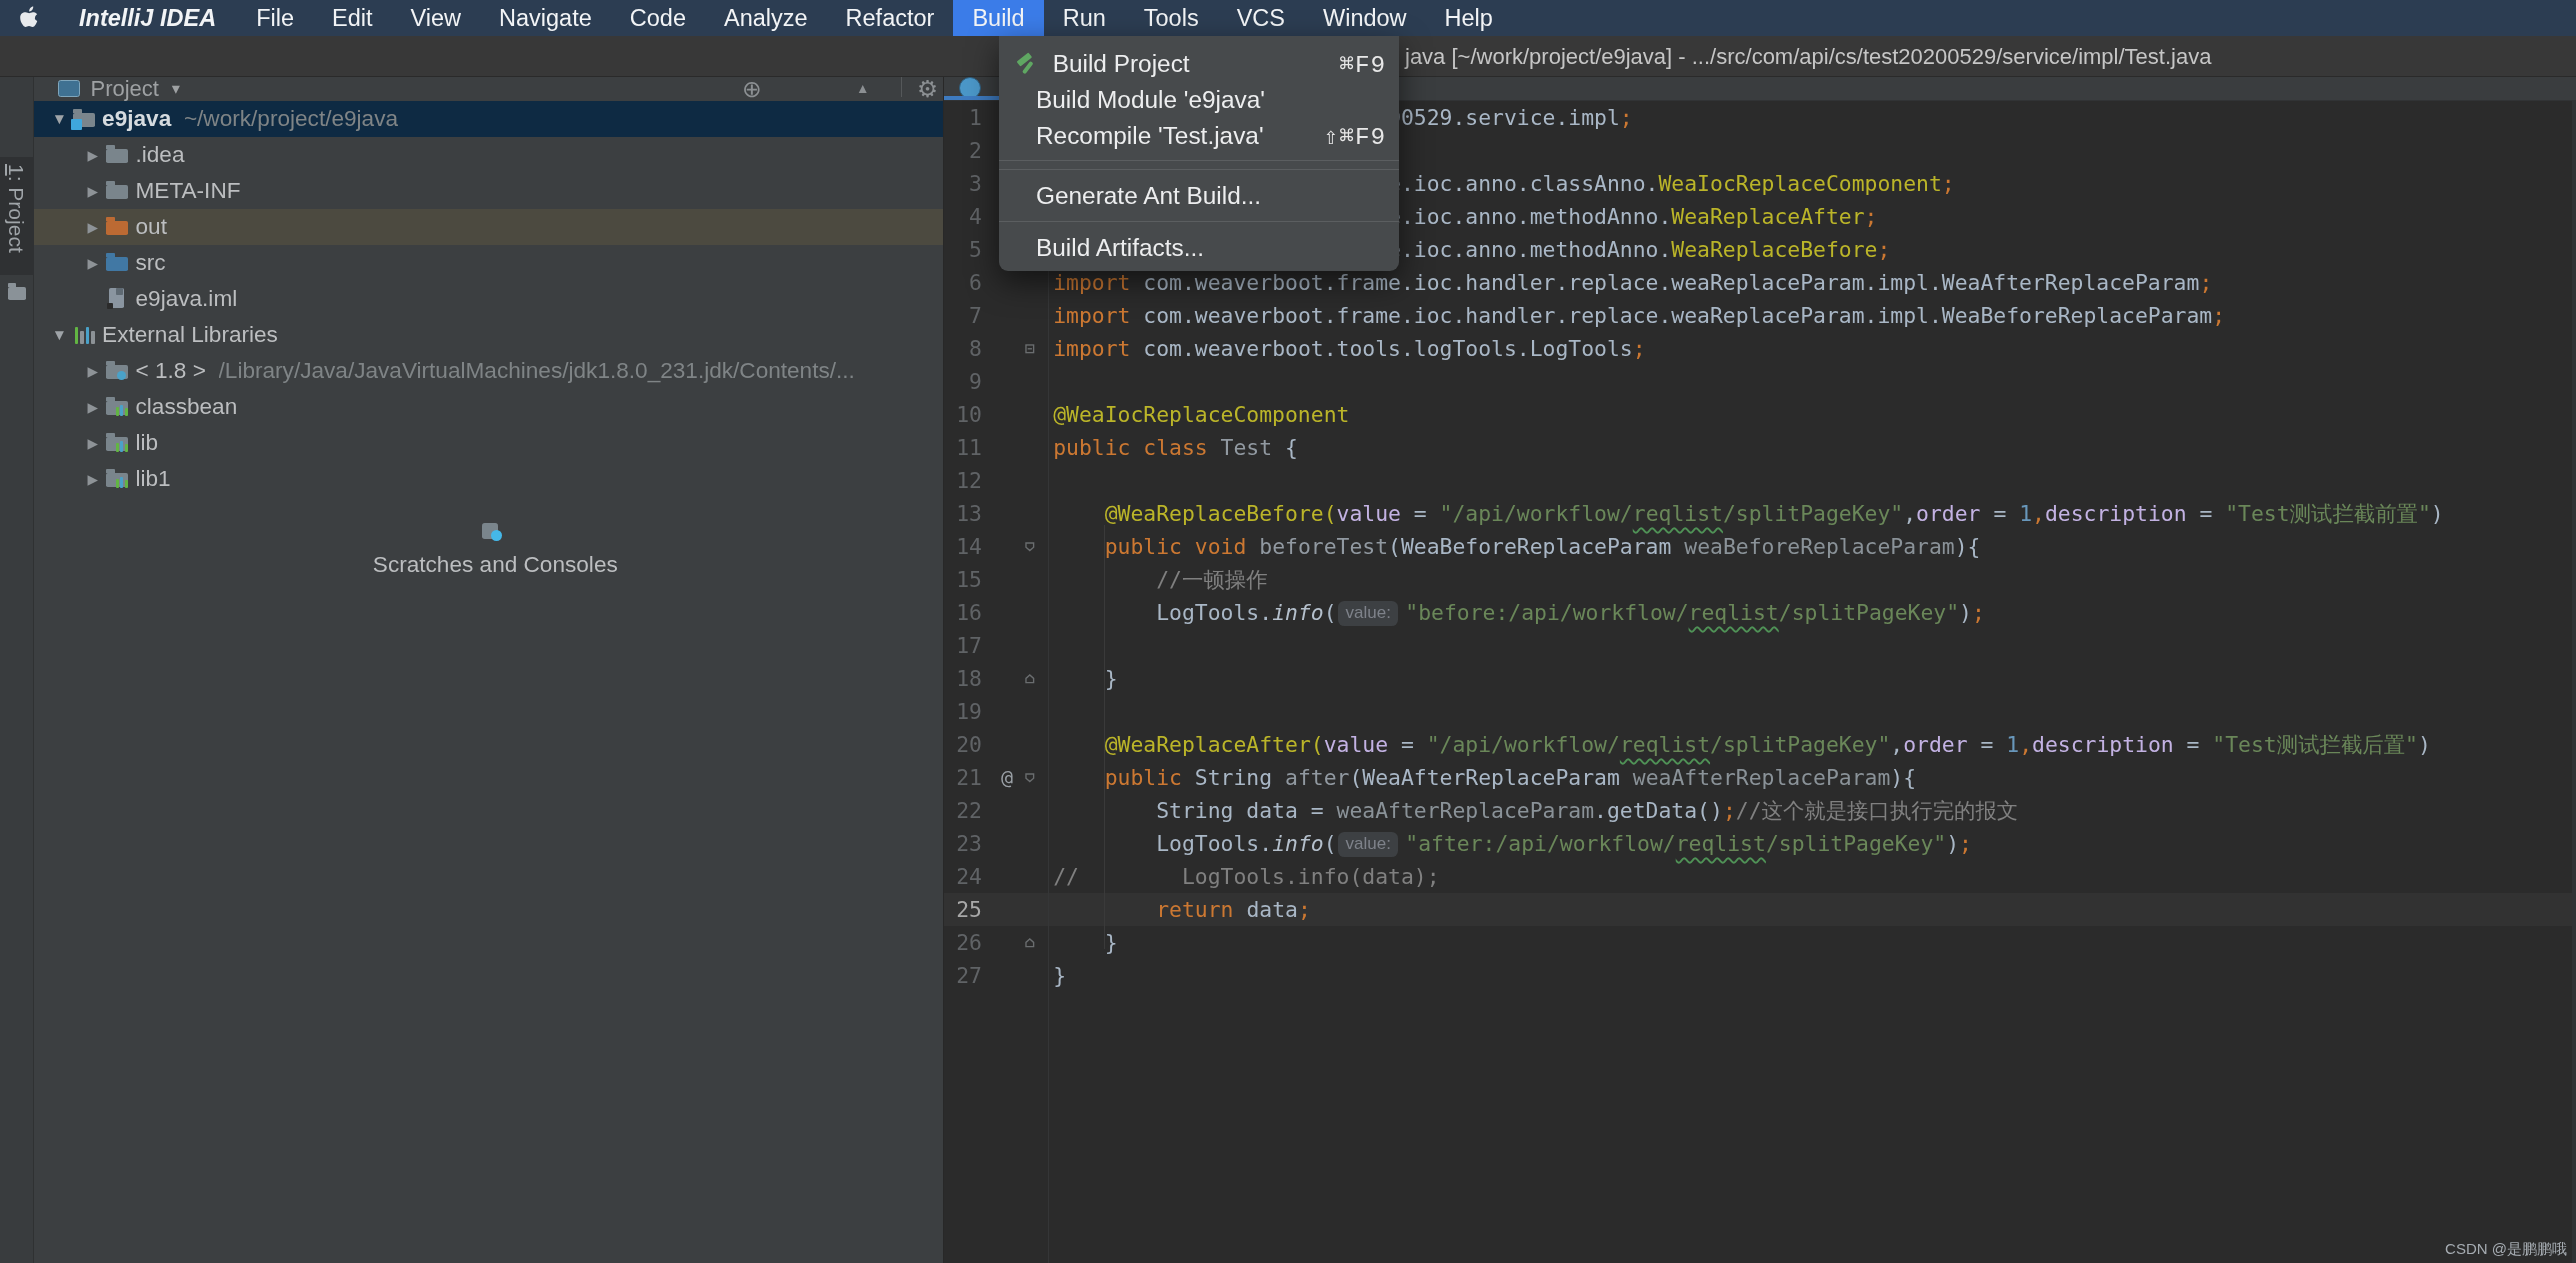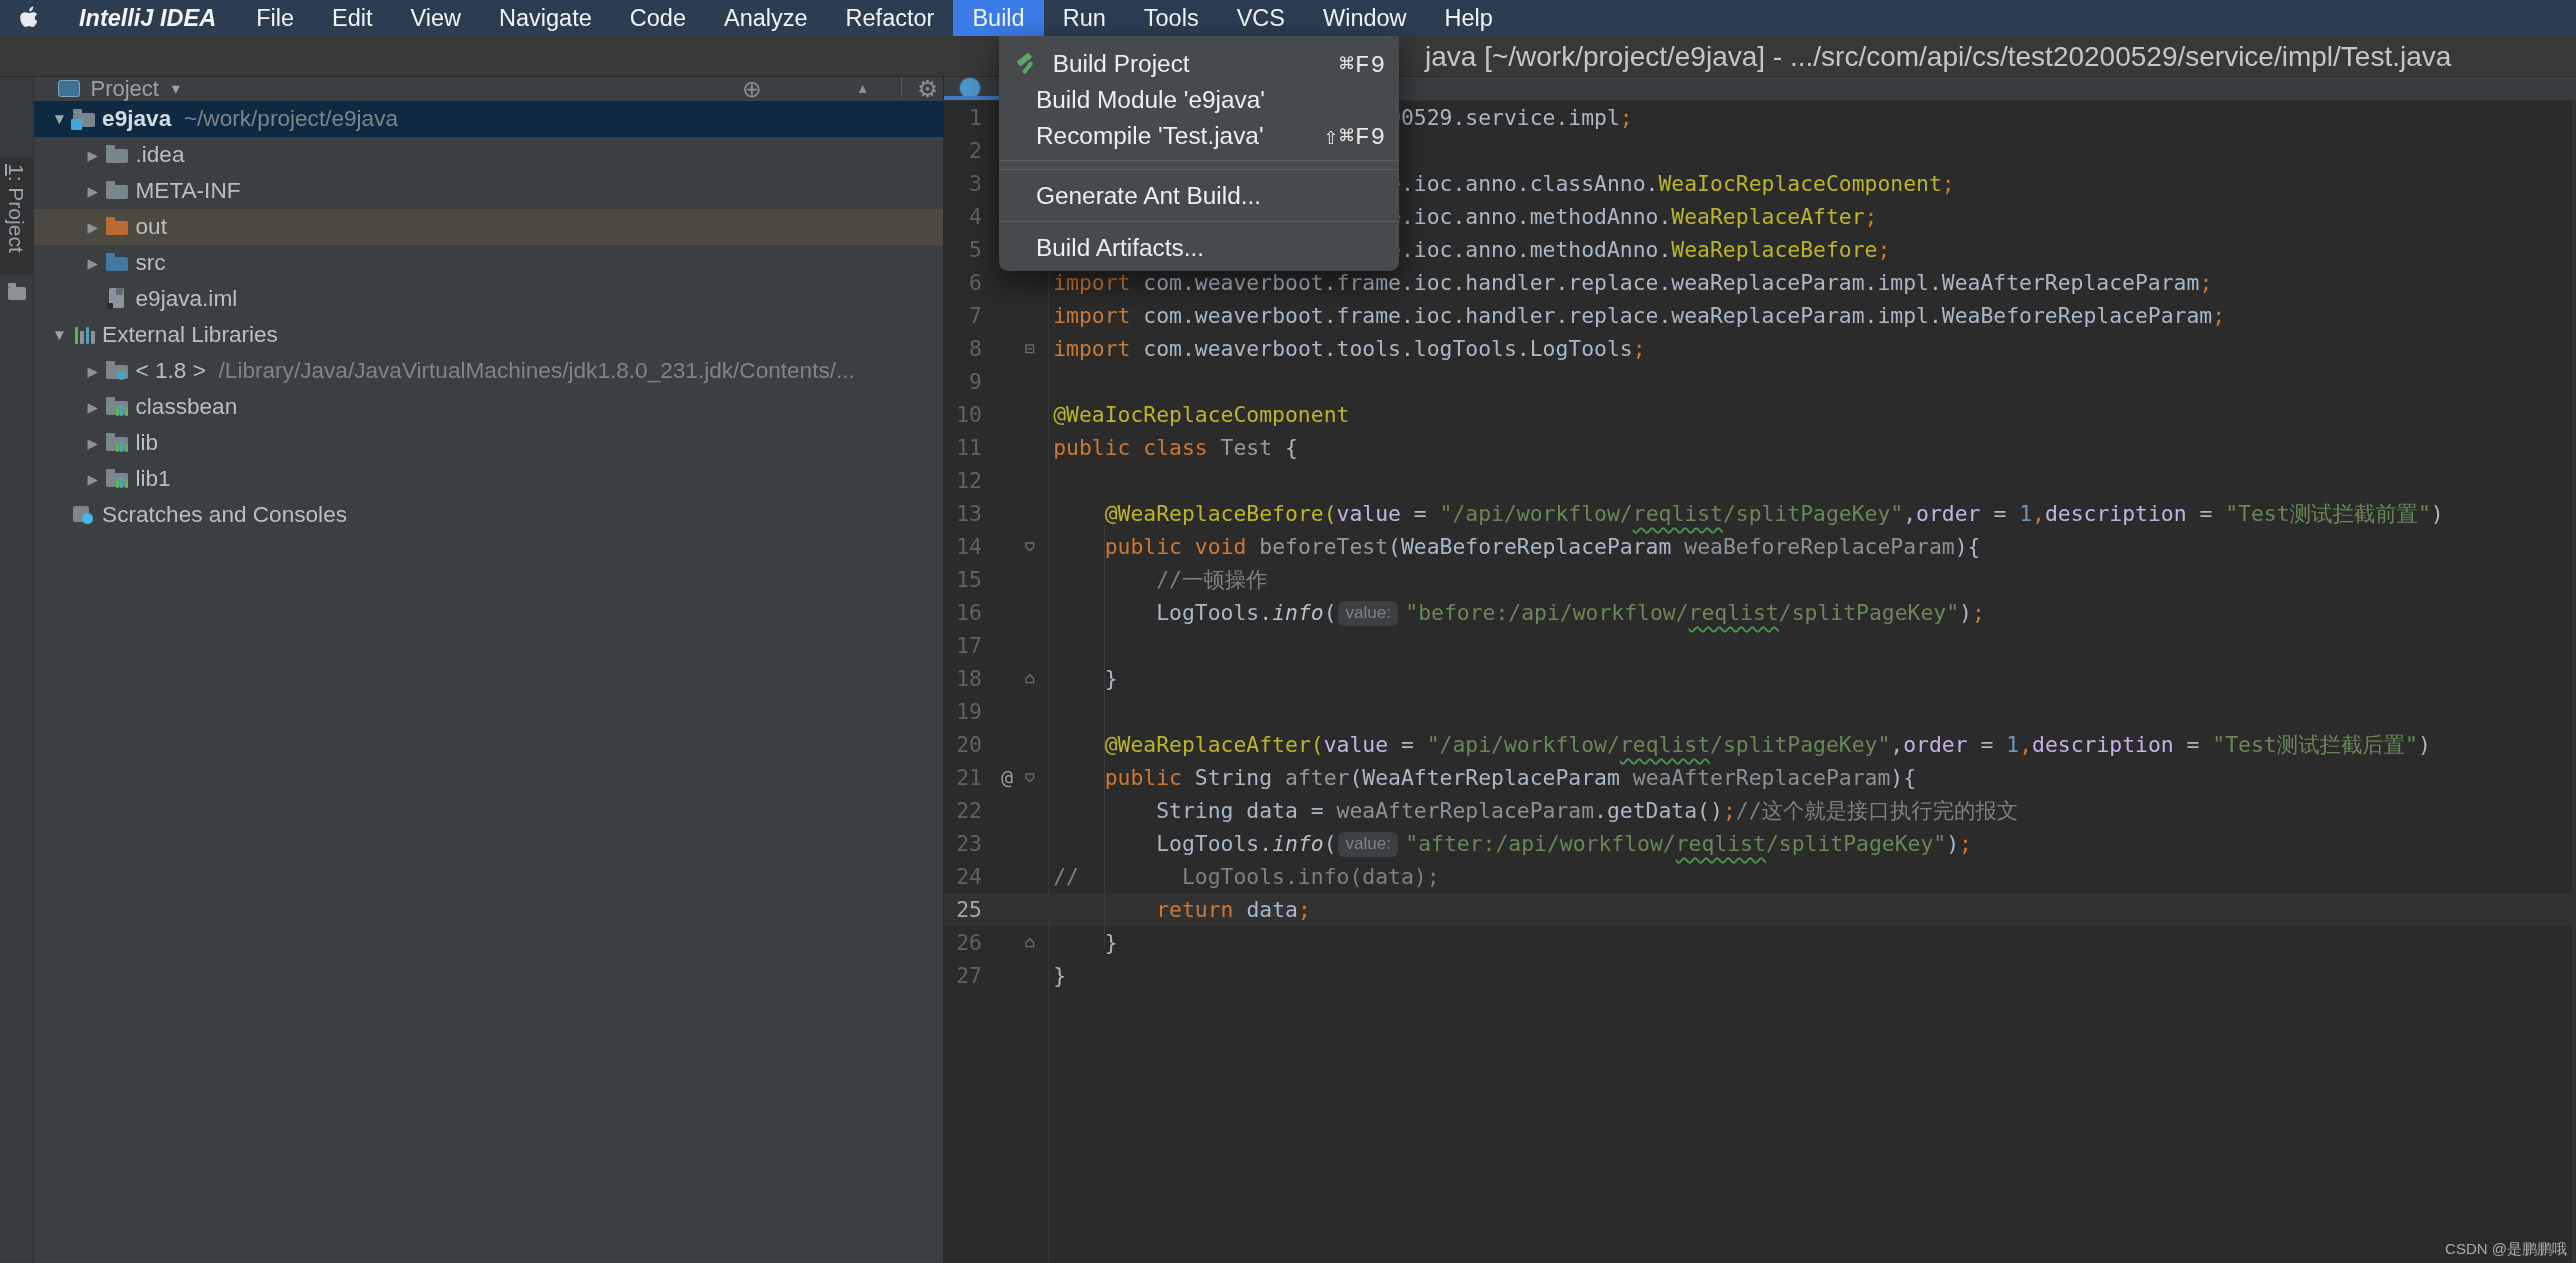--- a/index.html
+++ b/index.html
@@ -15,21 +15,21 @@
   .mi.active{background:#3B7CE8;}
 
   
   #titlebar{position:absolute;left:0;top:36px;width:2576px;height:41px;background:#383838;
             border-bottom:0.9px solid #2a2a2a;box-sizing:border-box;z-index:5;}
   .light{position:absolute;top:47px;width:20px;height:20px;border-radius:50%;}
   #light-red{left:20px;background:#EC6A5E;}
   #light-min{left:56px;background:#6E7277;}
   #light-green{left:92px;background:#64C856;}
   #title-text{position:absolute;left:1405px;top:0;height:41px;line-height:41px;color:#C6C6C6;
-              font-size:28px;white-space:nowrap;margin-left:20px;}
+              font-size:22px;white-space:nowrap;}
 
   
   #strip{position:absolute;left:0;top:77px;width:34px;height:1187px;background:#393C3E;
          border-right:0.9px solid #2F3132;box-sizing:border-box;z-index:6;}
   #strip-tab{position:absolute;left:0;top:80px;width:34px;height:118px;background:#2F3133;}
   #strip-label{position:absolute;left:28px;top:87px;transform:rotate(90deg);transform-origin:top left;
                color:#A0A5A9;font-size:21px;white-space:nowrap;}
   #strip-folder{position:absolute;left:8.1px;top:210px;width:18px;height:12.7px;background:#8A9298;border-radius:1.8px;}
   #strip-folder:before{content:"";position:absolute;left:0;top:-3.6px;width:8.1px;height:3.6px;background:#8A9298;border-radius:0.9px 0.9px 0 0;}
 
@@ -246,21 +246,21 @@
         <div class="trow" style="padding-left: 47px;">
           <span class="tarrow" style="color: rgb(142, 147, 151); font-size: 13.6px;">▶</span>
           <span class="ticon">
             <span class="fld" style="background: rgb(122, 133, 140);"></span>
             <span class="bar" style="left: 11px; height: 9px; background: rgb(98, 181, 67);"></span>
             <span class="bar" style="left: 15.4px; height: 11px; background: rgb(74, 162, 201);"></span>
             <span class="bar" style="left: 20px; height: 8.1px; background: rgb(98, 181, 67);"></span>
           </span>
           <span class="tlabel">lib1</span>
         </div>
-        <div class="trow" style="padding-left: 13.6px;">
+        <div class="trow" style="padding-left: 13.6px; flex-direction: column;">
           <span class="tarrow"></span>
           <span class="ticon">
             <span style="position: absolute; left: 1.8px; top: 1.8px; width: 16.3px; height: 16.3px; background: rgb(122, 133, 140); border-radius: 2.7px;"></span>
             <span style="position: absolute; left: 11px; top: 9px; width: 11px; height: 11px; background: rgb(69, 184, 232); border-radius: 5.4px;"></span>
           </span>
           <span class="tlabel">Scratches and Consoles</span>
         </div>
       </div>
   </div>
 

